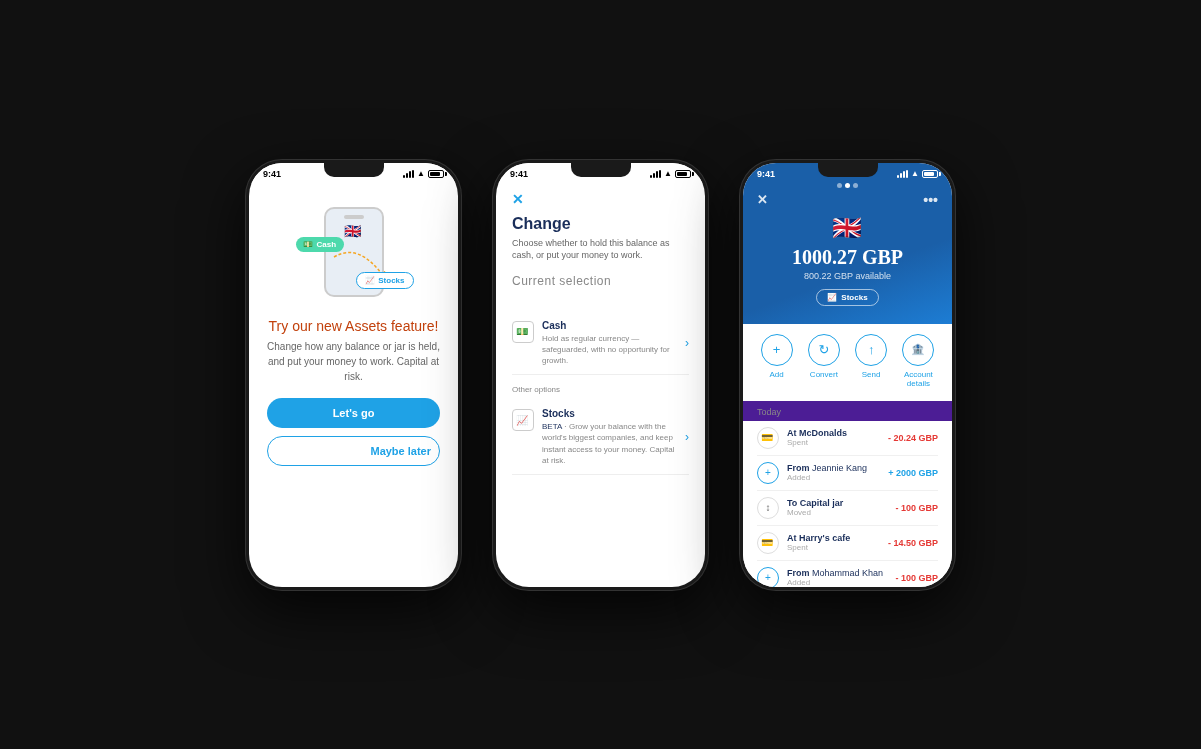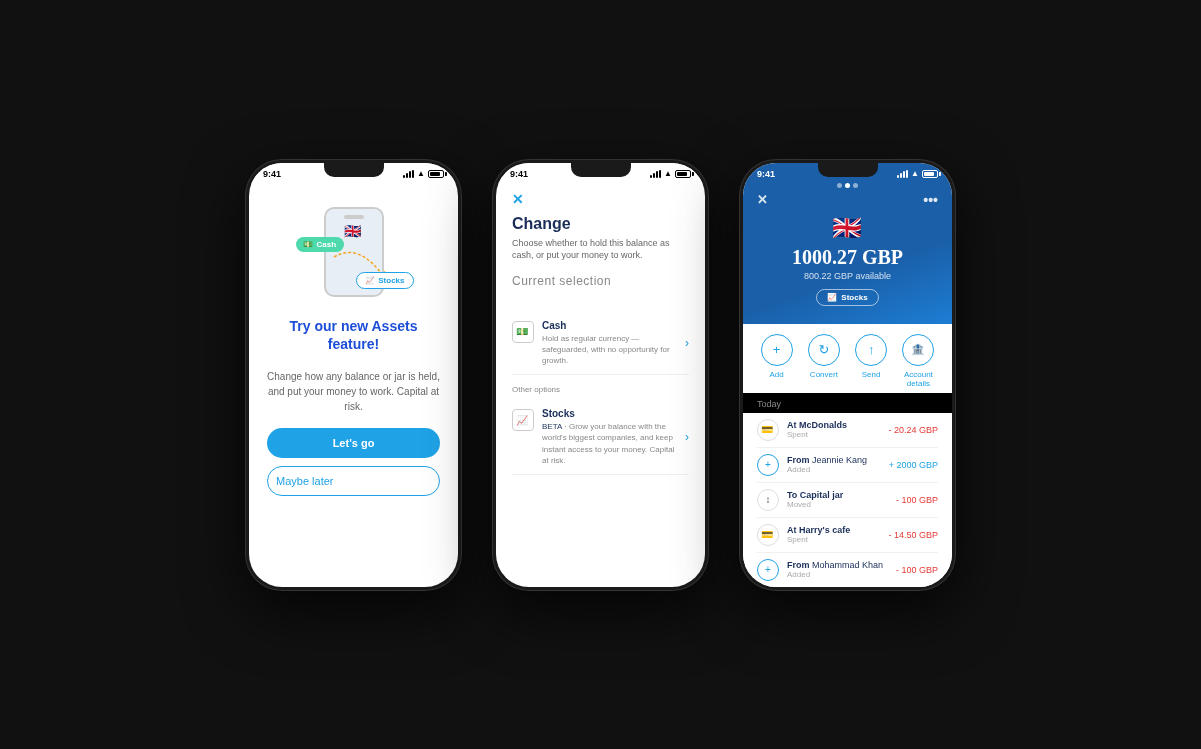--- a/index.html
+++ b/index.html
@@ -200,25 +200,25 @@
     }
     .arrow-svg {
       position: absolute;
       left: 20px;
       top: 50px;
       width: 70px;
       height: 40px;
     }
     .phone1-title {
       font-size: 14px;
-      font-weight: 700;
-      color: #1d4ed8;
+      font-weight: 400;
+      color: #c2410c;
       text-align: center;
       line-height: 1.3;
-      margin-bottom: 16px;
+      margin-bottom: 4px;
     }
     .phone1-subtitle {
       font-size: 10px;
       color: #666;
       text-align: center;
       line-height: 1.5;
       margin-bottom: 14px;
     }
     .lets-go-btn {
       width: 100%;
@@ -230,23 +230,23 @@
       font-weight: 700;
       text-align: center;
       margin-bottom: 8px;
     }
     .maybe-later-btn {
       width: 100%;
       border: 1.5px solid #1fa2e6;
       border-radius: 20px;
       padding: 8px;
       font-size: 11px;
-      font-weight: 400;
+      font-weight: 700;
       color: #1fa2e6;
-      text-align: left;
+      text-align: right;
     }
 
     
     .phone2-content {
       display: flex;
       flex-direction: column;
       padding: 8px 16px 10px;
       flex: 1;
       overflow: hidden;
     }
@@ -417,21 +417,22 @@
       font-size: 8px;
       color: #1fa2e6;
       text-align: center;
       font-weight: 500;
       line-height: 1.2;
     }
     .p3-today-label {
       font-size: 9px;
       color: #888;
       padding: 6px 14px 4px;
-      background: #000000;
+      background: #4c1d95;
+      margin-top: 8px;
     }
     .p3-transactions {
       flex: 1;
       background: #fff;
       overflow: hidden;
       padding: 0 14px 4px;
     }
     .p3-tx {
       display: flex;
       align-items: center;
@@ -457,21 +458,21 @@
       font-weight: 600;
       color: #1a2e5a;
     }
     .p3-tx-name span { font-weight: 400; }
     .p3-tx-type {
       font-size: 8px;
       color: #aaa;
     }
     .p3-tx-amount {
       font-size: 9px;
-      font-weight: 400;
+      font-weight: 700;
       color: #e53935;
     }
     .p3-tx-amount.positive { color: #1fa2e6; }
   </style>
 </head>
 <body>
 
 <div class="phone">
   <div class="phone-inner">
     <div class="notch-center"></div>

